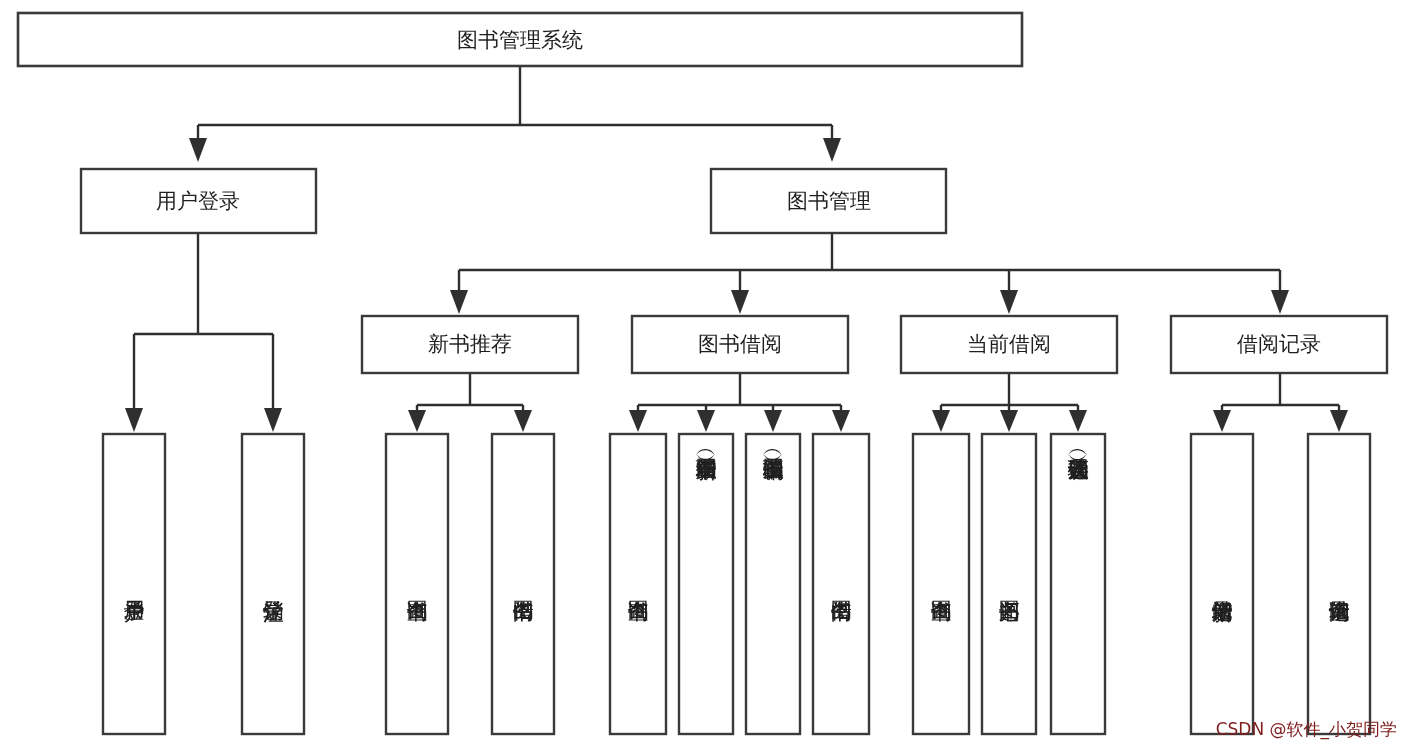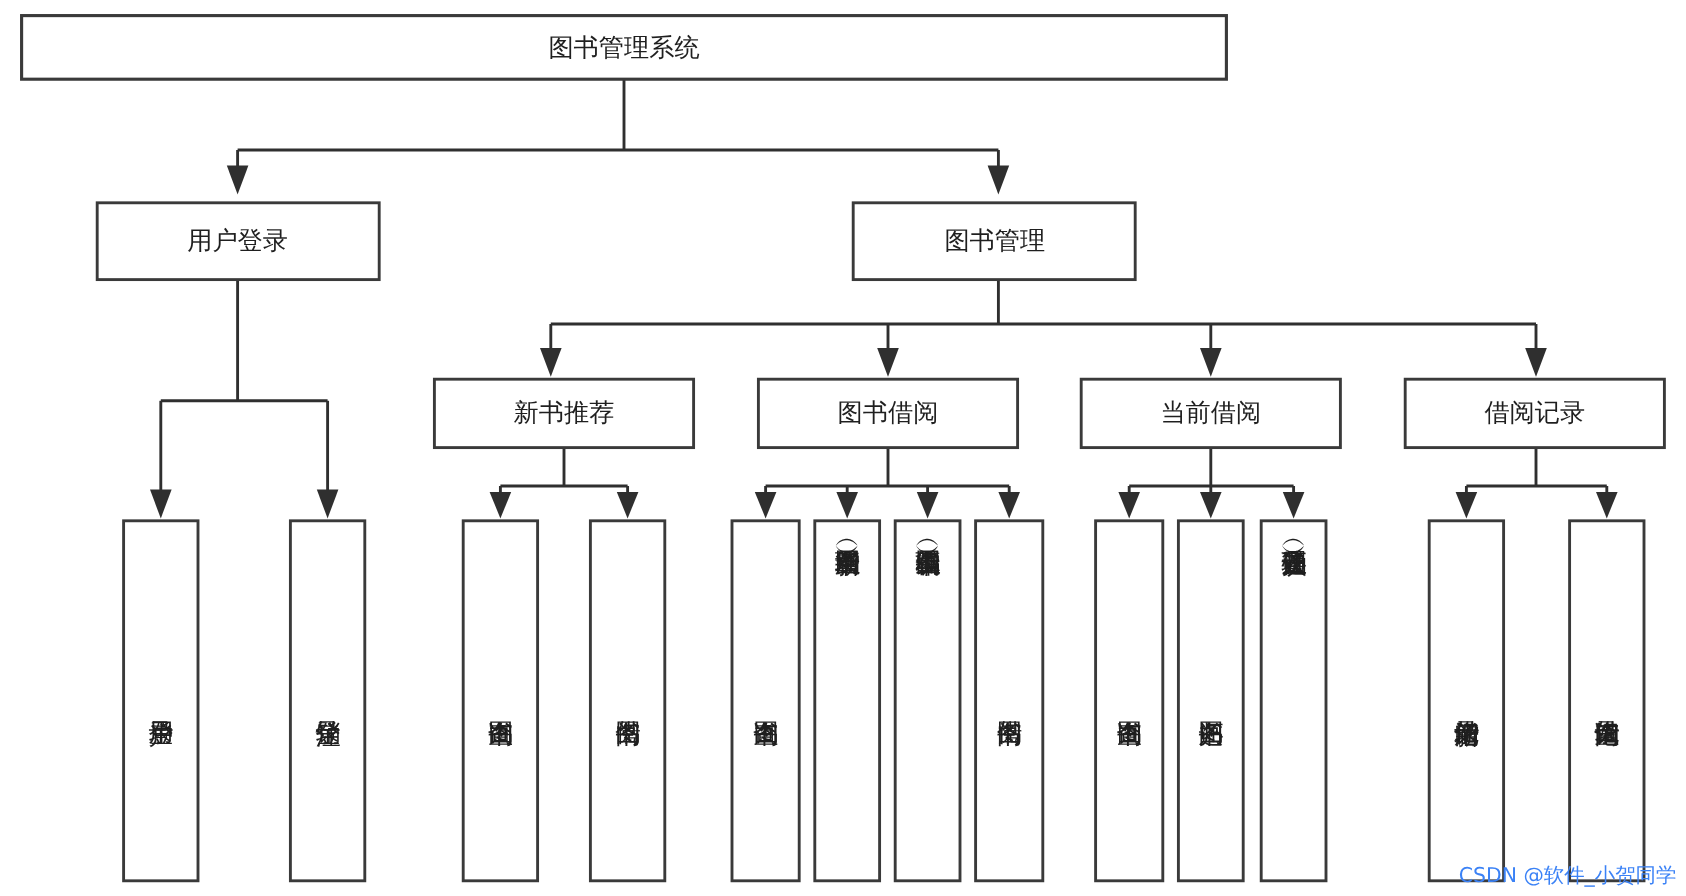--- a/index.html
+++ b/index.html
@@ -73,21 +73,21 @@
     text-align: center;
     white-space: pre;
     letter-spacing: 0px;
   }
   .watermark {
     position: absolute;
     right: 8px;
     bottom: 6px;
     font-family: "DejaVu Sans", "Liberation Sans", sans-serif;
     font-size: 17px;
-    color: #3b82f6;
+    color: #7f1d1d;
     white-space: nowrap;
     user-select: none;
   }
 </style>
 </head>
 <body>
 
 <div id="diagram-root">
 
   <svg class="tree-canvas" viewBox="0 0 1405 747">

